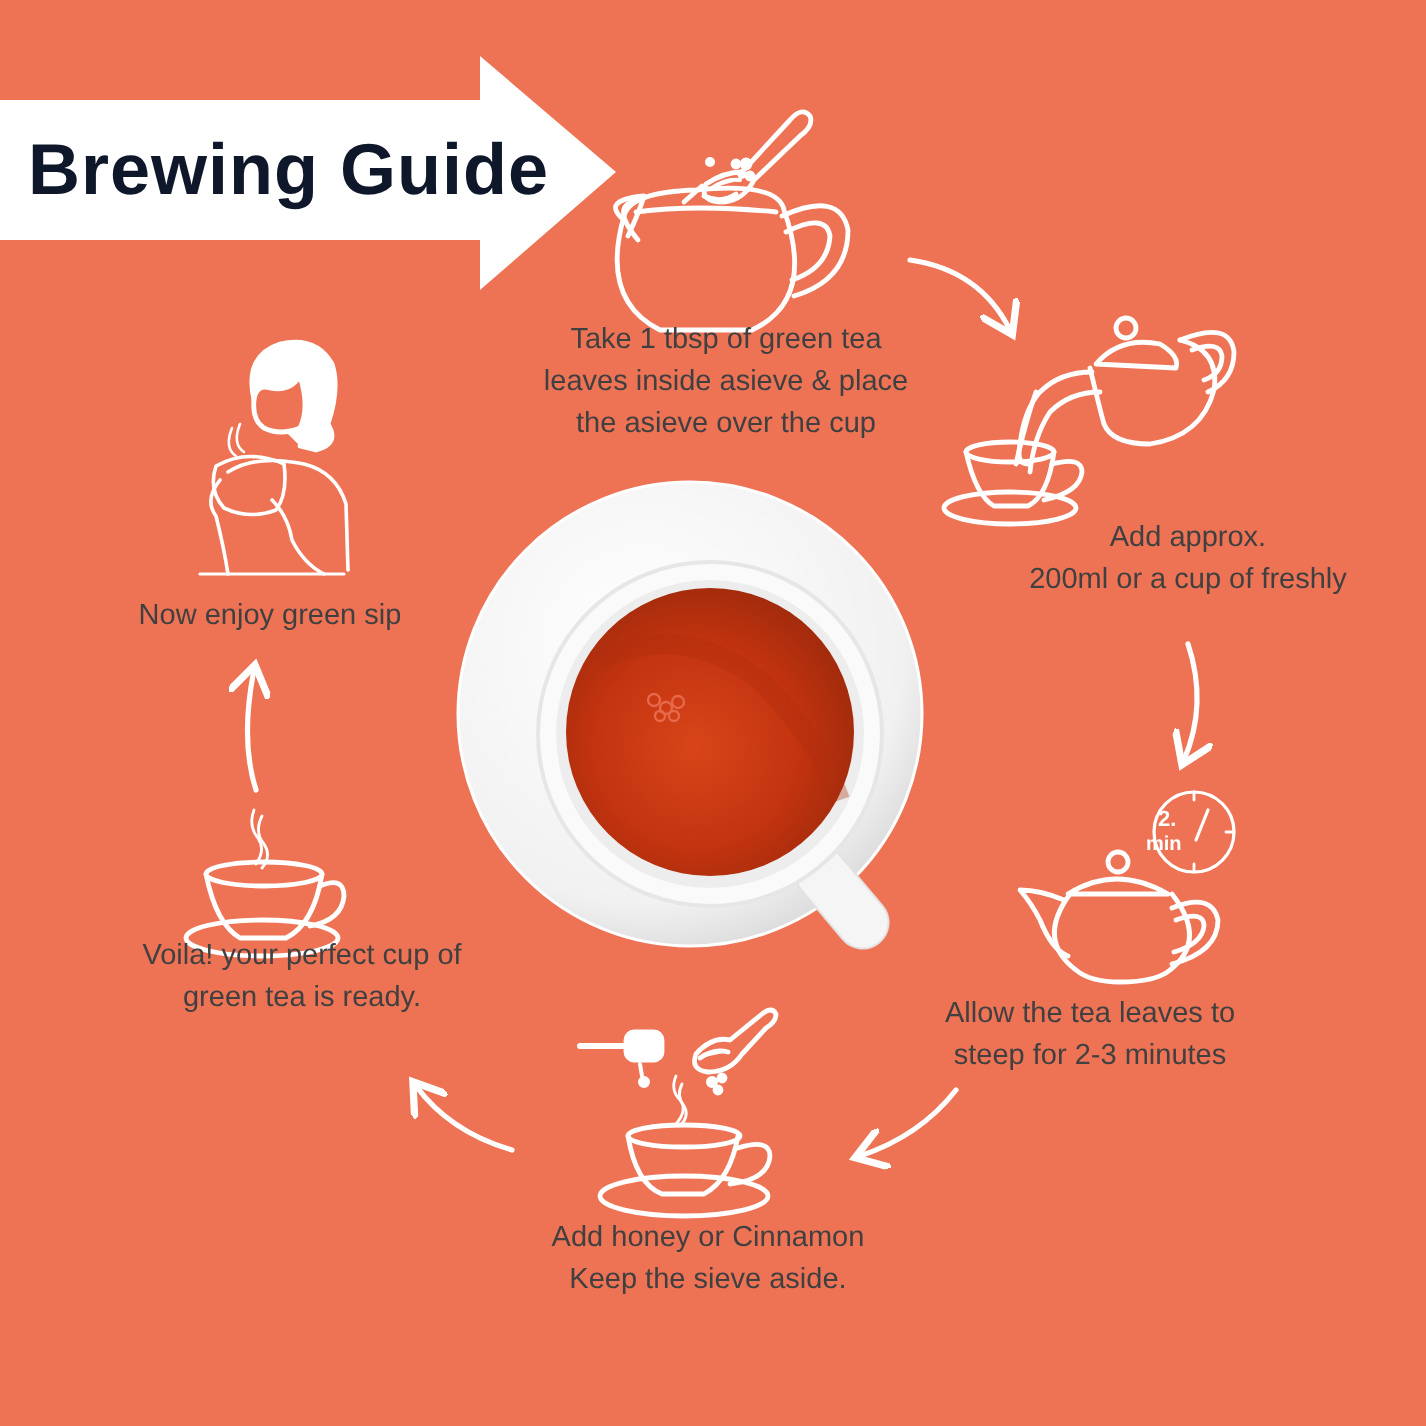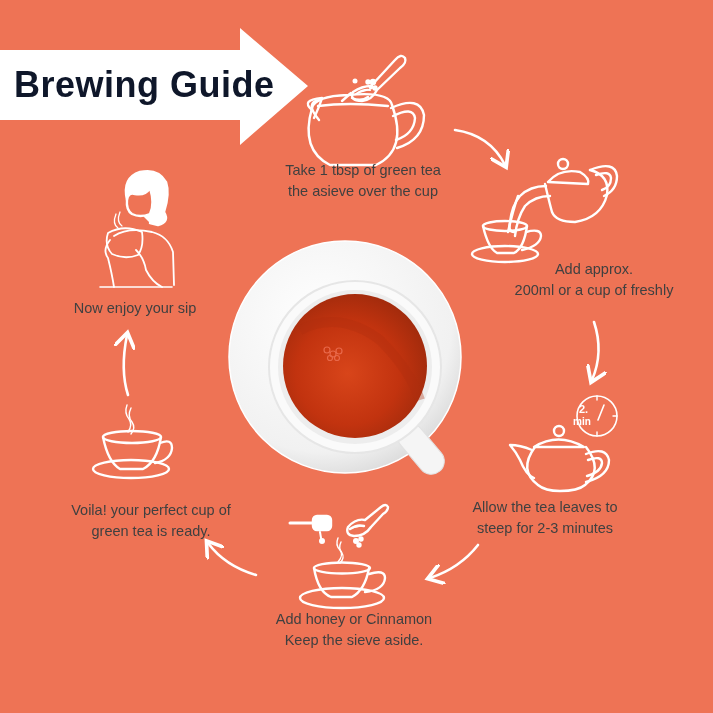--- a/index.html
+++ b/index.html
@@ -166,38 +166,39 @@
       <path d="M128,395 Q120,370 127,335" marker-end="url(#ah)"></path>
     </g>
   </g>
 
   <text x="579" y="413" fill="#FFFFFF" font-family="Liberation Sans, sans-serif" font-weight="bold" font-size="11">2.</text>
   <text x="573" y="425" fill="#FFFFFF" font-family="Liberation Sans, sans-serif" font-weight="bold" font-size="10">min</text>
 </svg>
 
 <div class="step-text" style="left:363px; top:160px;">
   <span>Take 1 tbsp of green tea</span>
+  <span>leaves inside asieve &amp; place</span>
   <span>the asieve over the cup</span>
 </div>
 
 <div class="step-text" style="left:594px; top:259px;text-align:center;">
   <span>Add approx.</span>
   <span>200ml or a cup of freshly</span>
 </div>
 
 <div class="step-text" style="left:545px; top:497px;">
   <span>Allow the tea leaves to</span>
   <span>steep for 2-3 minutes</span>
 </div>
 
 <div class="step-text" style="left:354px; top:609px;">
   <span>Add honey or Cinnamon</span>
   <span>Keep the sieve aside.</span>
 </div>
 
-<div class="step-text" style="left:151px; top:500px;">
+<div class="step-text" style="left:151px; top:468px;">
   <span>Voila! your perfect cup of</span>
   <span>green tea is ready.</span>
 </div>
 
 <div class="step-text" style="left:135px; top:298px;">
-  <span>Now enjoy your sip</span>
+  <span>Now enjoy green sip</span>
 </div>
 
 </body></html>

